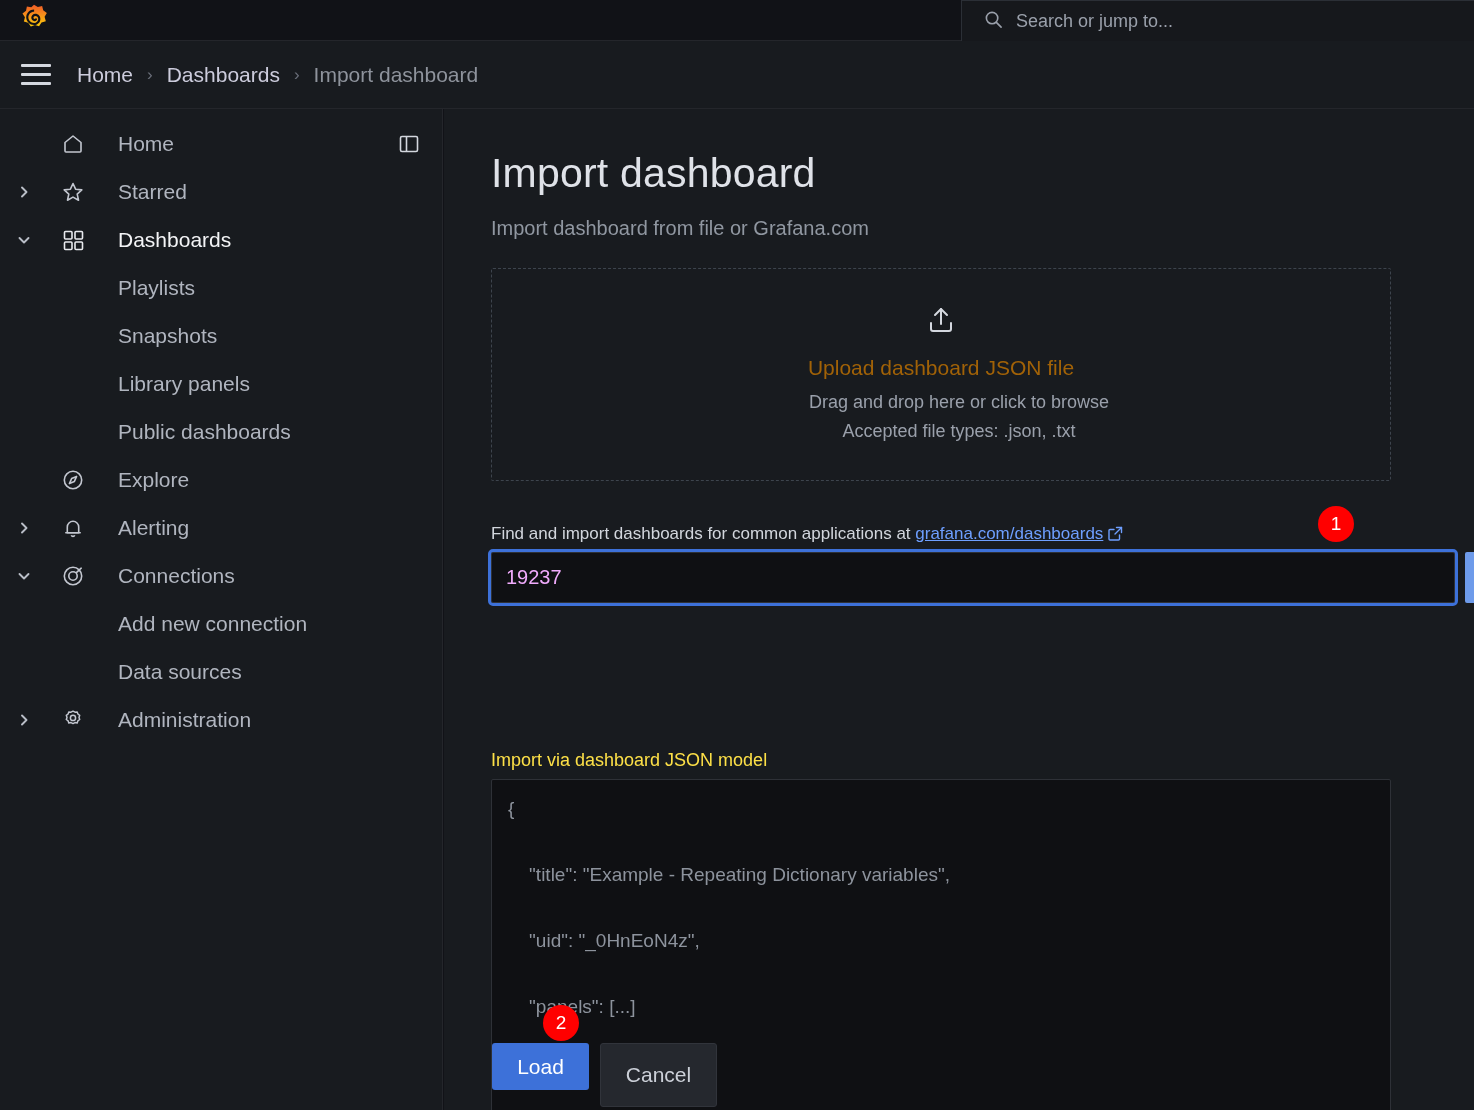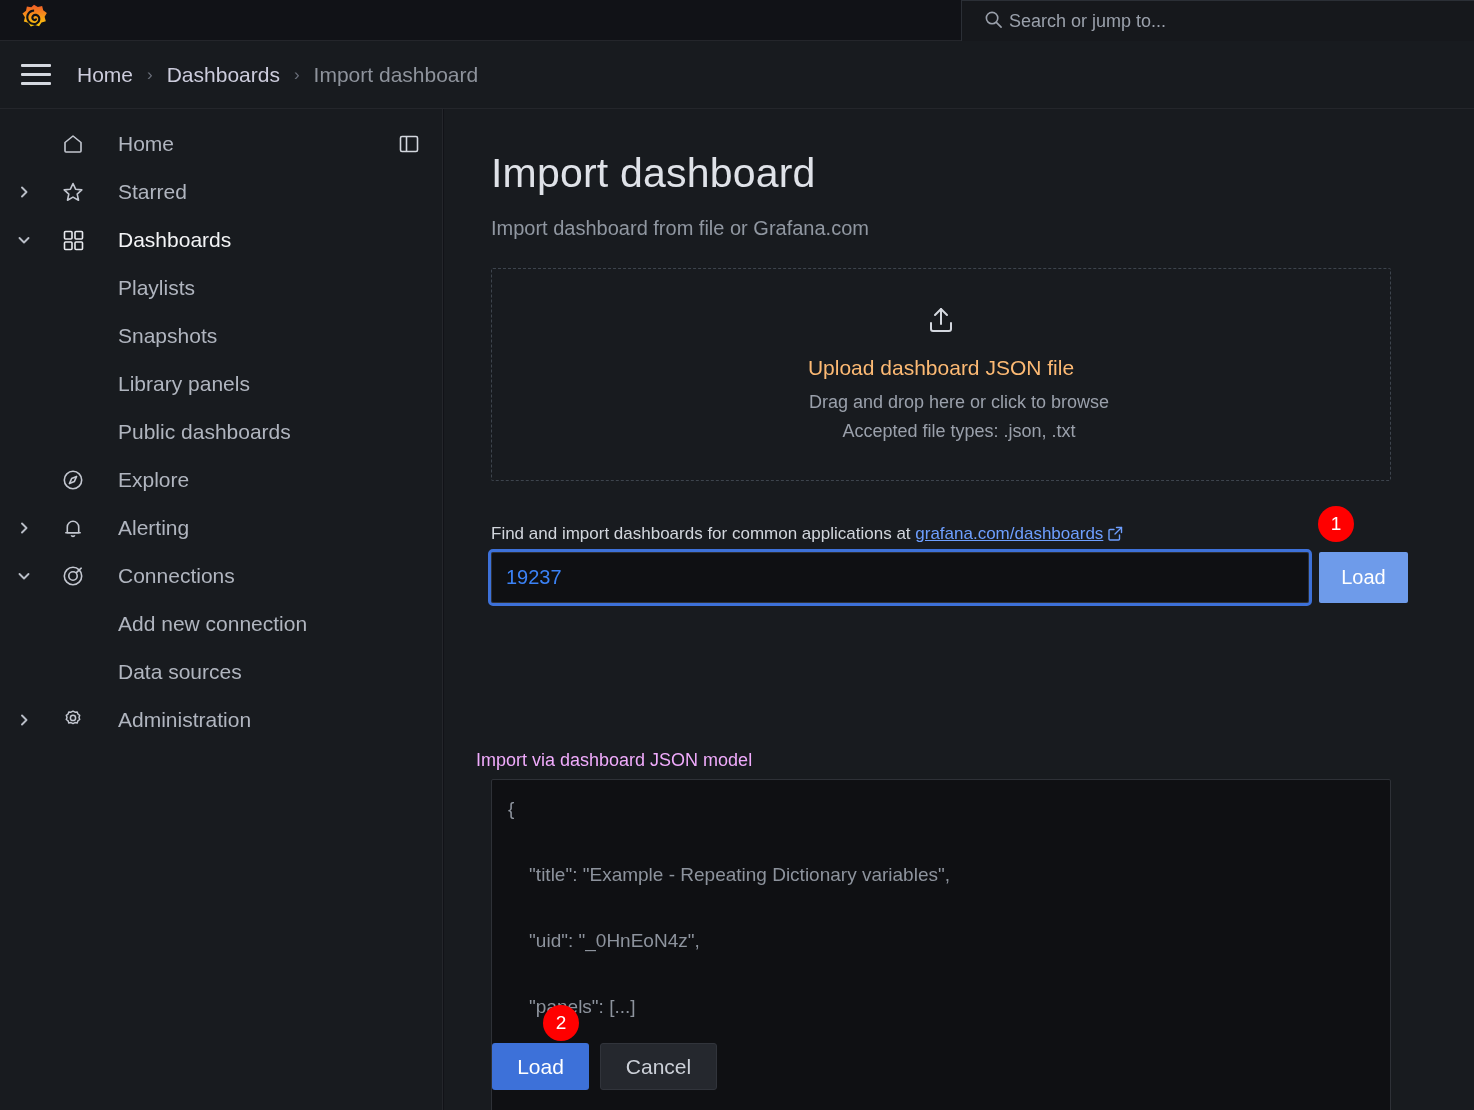--- a/index.html
+++ b/index.html
@@ -33,21 +33,21 @@
     position: absolute;
     left: 961px; top: 0;
     width: 513px; height: 41px;
     background: #16181c;
     border: 1px solid #2b2f36;
     border-bottom: none;
     border-right: none;
     display: flex;
     align-items: center;
     padding-left: 22px;
-    gap: 6px;
+    gap: 13px;
     cursor: text;
   }
   .topsearch .ph {
     color: #9aa0ab;
     font-size: 18px;
   }
 
   
   .crumbbar {
     position: absolute;
@@ -175,21 +175,21 @@
     background: #181b1f;
     display: flex;
     flex-direction: column;
     align-items: center;
     justify-content: center;
     cursor: pointer;
   }
   .dz-icon { color: #d4d8df; margin-bottom: 14px; }
   .dz-title {
     font-size: 21px;
-    color: #fdba74;
+    color: #a16207;
     margin-bottom: 8px;
   }
   .dz-line {
     font-size: 18px;
     color: #9aa0ab;
     line-height: 29px;
     margin-left: 36px;
   }
 
   
@@ -212,49 +212,49 @@
     color: #6e9fff;
   }
 
   .input-row {
     position: absolute;
     left: 47px; top: 443px;
     display: flex;
     align-items: stretch;
   }
   .gid-input {
-    width: 818px; height: 51px;
+    width: 964px; height: 51px;
     background: #0f1013;
     border: 1px solid #2e3137;
     border-radius: 2px;
     outline: 3px solid #3d71d9;
     outline-offset: 0px;
-    color: #3b82f6;
+    color: #f0abfc;
     font-size: 20px;
     font-family: "Liberation Sans", sans-serif;
     padding: 0 14px;
   }
   .load-inline {
     margin-left: 10px;
     width: 89px; height: 51px;
     background: #6e9bea;
     color: #ffffff;
     border: none;
     border-radius: 2px;
     font-size: 20px;
     font-family: "Liberation Sans", sans-serif;
     cursor: pointer;
   }
 
   
   .json-label {
     position: absolute;
-    left: 32px; top: 641px;
+    left: 47px; top: 641px;
     font-size: 18px;
-    color: #f0abfc;
+    color: #fde047;
   }
   .json-area {
     position: absolute;
     left: 47px; top: 670px;
     width: 900px; height: 339px;
     background: #0f1013;
     border: 1px solid #2e3137;
     border-radius: 2px;
     color: #8d939d;
     font-size: 19px;
@@ -276,21 +276,21 @@
   .btn-primary {
     position: absolute;
     left: 48px; top: 934px;
     width: 97px; height: 47px;
     background: #3d71d9;
     color: #ffffff;
   }
   .btn-secondary {
     position: absolute;
     left: 156px; top: 934px;
-    width: 117px; height: 47px;
+    width: 117px; height: 64px;
     background: #25282e;
     color: #ccd0d8;
     border: 1px solid #31343b;
   }
 
   
   .badge {
     position: absolute;
     width: 36px; height: 36px;
     border-radius: 50%;

